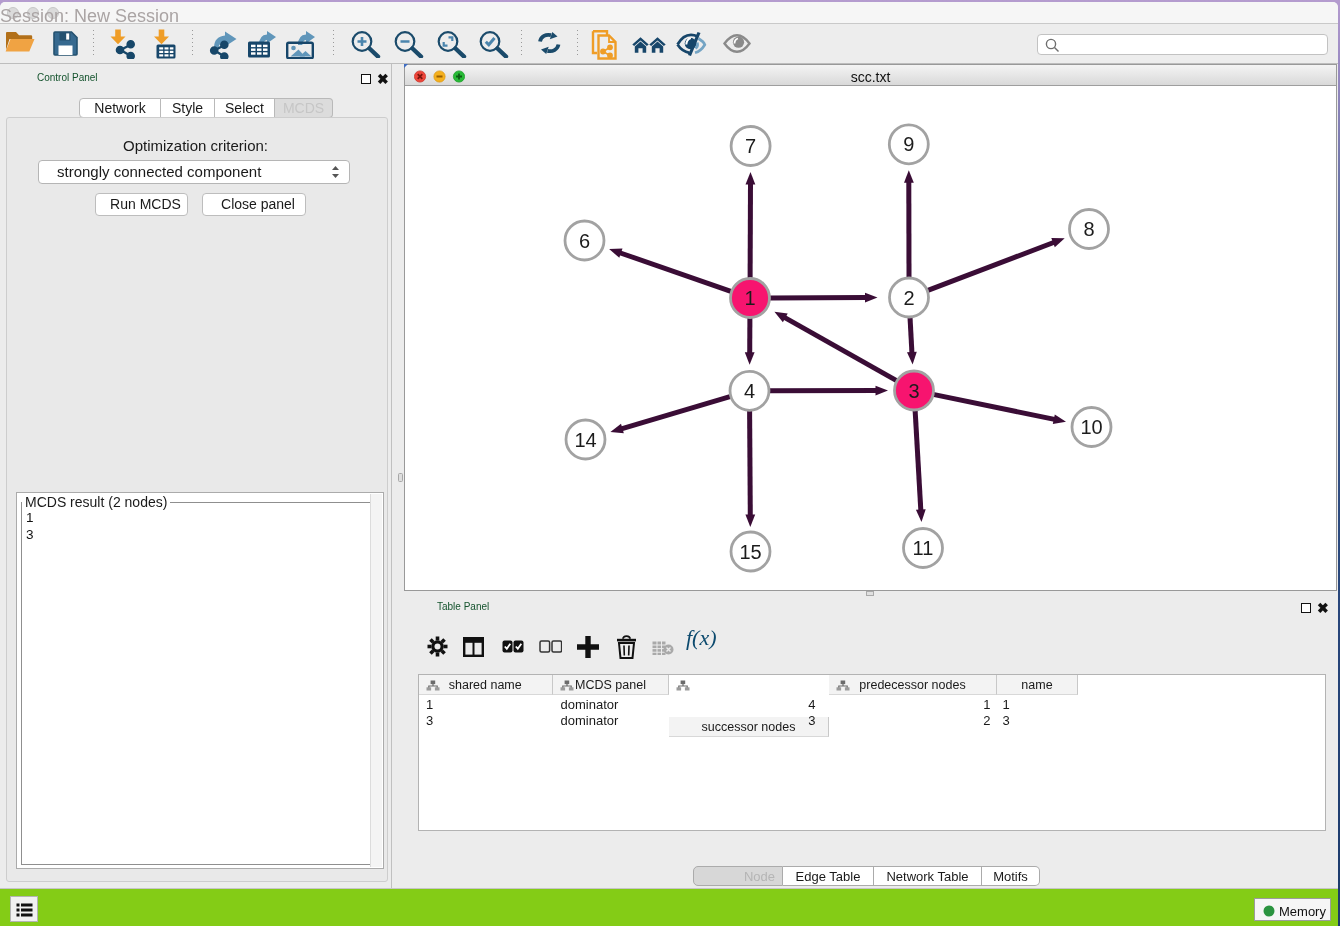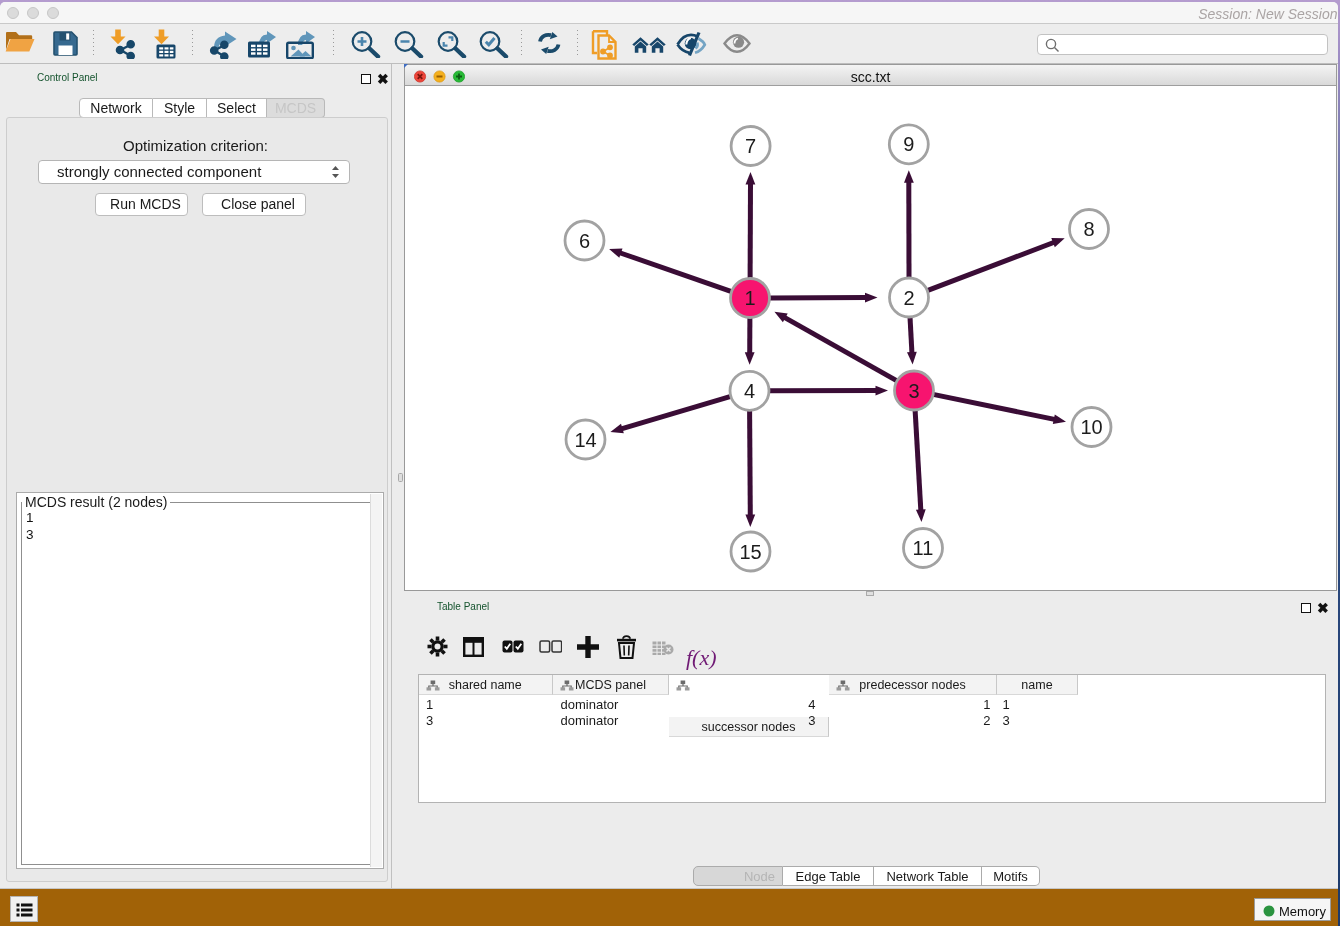--- a/index.html
+++ b/index.html
@@ -6,22 +6,22 @@
   html,body { width:1340px; height:926px; overflow:hidden; }
   body { font-family:"Liberation Sans", sans-serif;
          background:linear-gradient(180deg,#b59ccf 0%,#9d8cc4 6%,#5a6b9e 25%,#2c4a80 55%,#1c3a6b 100%); }
   .abs { position:absolute; }
   #win { position:absolute; left:0; top:2px; width:1337.5px; height:924px;
          border-radius:5px 5px 0 0; background:#ececec; overflow:hidden; }
   #titlebar { position:absolute; left:0; top:0; width:100%; height:22px;
               background:#f6f6f6; border-bottom:1px solid #c9c9c9; border-radius:5px 5px 0 0; }
   .tl { position:absolute; top:5px; width:12px; height:12px; border-radius:50%;
         background:#dbdbdb; border:1px solid #c6c6c6; }
-  #wtitle { position:absolute; top:4px; left:0; width:100%; text-align:right;
-            font-size:14px; color:#aaa4a4;font-style:italic; }
+  #wtitle { position:absolute; top:4px; left:0; width:100%; text-align:left;
+            font-size:18px; color:#aaa4a4; }
   #toolbar { position:absolute; left:0; top:22px; width:100%; height:40px;
              background:#ededed; border-bottom:1px solid #bdbdbd; }
   .tsep { position:absolute; top:6px; height:27px; width:1px;
           background-image:linear-gradient(#9a9a9a 33%, rgba(255,255,255,0) 0%);
           background-size:1px 4px; }
   #search { position:absolute; left:1037px; top:10px; width:291px; height:21px;
             background:#fff; border:1px solid #c2c2c2; border-radius:4px; }
   #main { position:absolute; left:0; top:62px; width:100%; height:824px; background:#ececec; }
   
   #cpanel { position:absolute; left:0; top:0; width:392px; height:824px;
@@ -62,34 +62,34 @@
               background:linear-gradient(180deg,#f4f4f4,#d9d9d9); border-bottom:1px solid #9e9e9e; }
   #nettext { position:absolute; top:4px; left:0; width:100%; text-align:center;
              font-size:14px; color:#111; }
   #netcanvas { position:absolute; left:0; top:22px; width:931px; height:503px; background:#fff; }
   
   #hsplit { position:absolute; left:404px; top:527px; width:933px; height:6px; background:#ececec; }
   #hhandle { position:absolute; left:462px; top:0px; width:8px; height:5px;
              background:#e0e0e0; border:1px solid #aaa; }
   
   #tpanel { position:absolute; left:404px; top:533px; width:933px; height:291px; background:#ececec; }
-  #ttable { position:absolute; left:13.5px; top:77px; width:908px; height:129px;
+  #ttable { position:absolute; left:13.5px; top:77px; width:908px; height:157px;
             background:#fff; border:1px solid #b3b3b3; }
   .hcell { position:absolute; top:0; height:20px; background:#f3f3f3;
            border-right:1px solid #c8c8c8; border-bottom:1px solid #d8d8d8; font-size:12.5px; color:#1a1a1a; }
   .hlabel { position:absolute; width:100%; text-align:center; top:3px; }
   .rowtext { position:absolute; font-size:13px; color:#1a1a1a; }
   .btab { height:20px; background:#fff; border:1px solid #ababab; border-left:none;
           font-size:13px; color:#1a1a1a; text-align:center; line-height:19px; }
   .btab.first { border-left:1px solid #ababab; border-radius:5px 0 0 5px;padding-left:43px; }
   .btab.last { border-radius:0 5px 5px 0; }
   .btab.sel { background:#d7d7d7; color:#b5b5b5; }
   
   #statusbar { position:absolute; left:0; top:886px; width:100%; height:38px;
-               background:#a16207; border-top:1px solid #c6c6c6;text-align:right; }
+               background:#84cc16; border-top:1px solid #c6c6c6;text-align:right; }
   #listbtn { position:absolute; left:10px; top:7px; width:28px; height:26px;
              background:#f1f1f1; border:1px solid #b4b4b4; }
   #membtn { position:absolute; left:1254px; top:9px; width:77px; height:23px;
             background:#f6f6f6; border:1px solid #9c9c9c; font-size:13px; color:#111; }
 </style>
 </head>
 <body>
 <div id="win">
   <div id="titlebar">
     <div class="tl" style="left:7px;"></div>
@@ -240,21 +240,21 @@
         <line x1="9.5" y1="9.5" x2="13.5" y2="13.5" stroke="#6e6e6e" stroke-width="1.4"></line>
       </svg>
     </div>
   </div>
   <div id="main">
     <div id="cpanel">
       <div class="ptitle abs" style="left:13px; top:8px;">Control Panel</div>
       <div class="floatbtn" style="left:361px; top:10px;"></div>
       <div class="closex" style="left:377px; top:10px;">✖</div>
       <div class="tabrow" style="left:79px; top:34px;">
-        <div class="tab first" style="width:74px;">Network</div>
+        <div class="tab first" style="width:82px;">Network</div>
         <div class="tab" style="width:54px;">Style</div>
         <div class="tab" style="width:60px;">Select</div>
         <div class="tab last dis" style="width:58px;">MCDS</div>
       </div>
       <div id="cpane"></div>
       <div id="optlabel">Optimization criterion:</div>
       <div id="combo">strongly connected component
         <svg class="abs" style="right:9px;top:4px" width="9" height="14" viewBox="0 0 9 14">
           <path d="M1 5 L4.5 1 L8 5 Z" fill="#555"></path>
           <path d="M1 9 L4.5 13 L8 9 Z" fill="#555"></path>
@@ -405,21 +405,21 @@
           <rect x="0.5" y="8.1" width="13" height="2.6"></rect>
           <rect x="0.5" y="11.7" width="13" height="2.3"></rect>
         </g>
         <g stroke="#ececec" stroke-width="1">
             <line x1="5" y1="0" x2="5" y2="14"></line>
             <line x1="9.5" y1="0" x2="9.5" y2="14"></line>
           </g>
         <circle cx="16.5" cy="8.5" r="5" fill="#a9a9a9"></circle>
         <path d="M14.5 6.5 L18.5 10.5 M18.5 6.5 L14.5 10.5" stroke="#ececec" stroke-width="1.4"></path>
       </svg>
-      <div class="abs" style="left:282px;top:48px; font-family:'Liberation Serif',serif; font-style:italic; font-size:22px; color:#701a75;">f(x)</div>
+      <div class="abs" style="left:282px;top:28px; font-family:'Liberation Serif',serif; font-style:italic; font-size:22px; color:#0c4a6e;">f(x)</div>
       <div id="ttable">
         <div class="hcell" style="left:0; width:134.5px;">
             <span class="hlabel">shared name</span>
           </div>
         <div class="hcell" style="left:134.5px; width:116px;">
             <span class="hlabel">MCDS panel</span>
           </div>
         <div class="hcell" style="left:250.5px; width:160px;margin-top:42px;">
             <span class="hlabel">successor nodes</span>
           </div>

